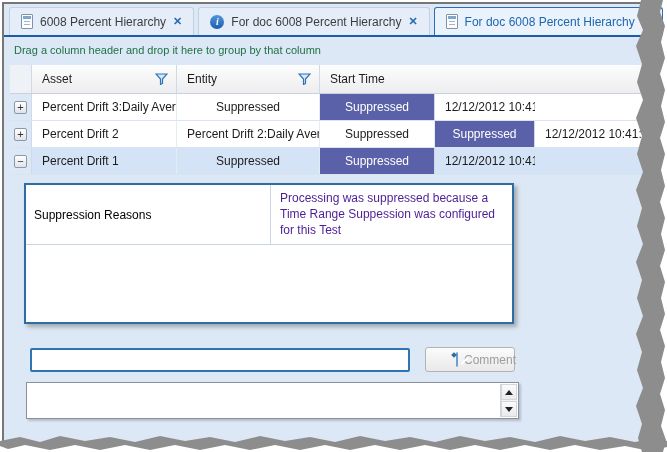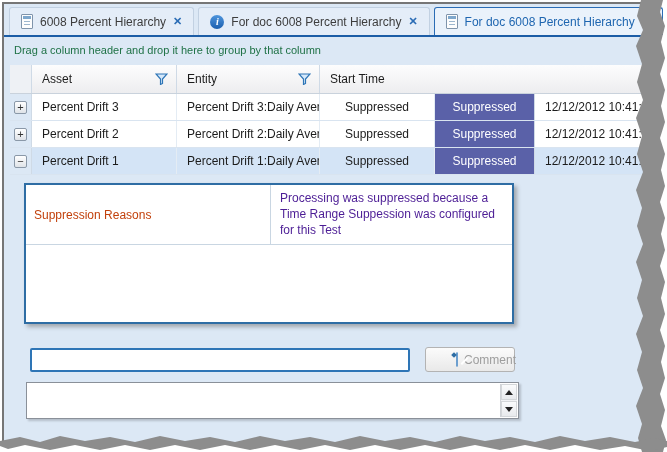--- a/index.html
+++ b/index.html
@@ -50,21 +50,21 @@
   .cell.severity { background:#5a61a8; color:#ffffff; justify-content:center; padding:0; border-right:1px solid #cfdae6; }
   .expander-btn { width:13px; height:13px; border:1px solid #8a98a8; border-radius:2px;
       background:linear-gradient(#ffffff,#dfe3e8); font-size:11px; line-height:10px; color:#333;
       display:flex; align-items:center; justify-content:center; cursor:pointer; }
 
   
   .detail-panel { position:absolute; top:146px; left:20px; width:490px; height:141px;
       background:#fff; border:2px solid #2e6da4; box-shadow:3px 3px 4px rgba(90,90,90,.45); }
   .detail-row { display:grid; grid-template-columns:245px 1fr; border-bottom:1px solid #c9d6e2; min-height:60px; }
   .detail-label { display:flex; align-items:center; padding:4px 8px; border-right:1px solid #c9d6e2;
-      font-size:12px; color:#c2410c; }
+      font-size:12px; color:#000000; }
   .detail-value { padding:5px 10px 5px 9px; font-size:12px; color:#4c1d95; line-height:1.35; }
 
   
   .comment-input { position:absolute; top:311px; left:26px; width:380px; height:24px;
       border:2px solid #2e75b6; border-radius:2px; background:#fff; font-size:12px; padding:0 5px; outline:none; }
   .comment-button { position:absolute; top:310px; left:421px; width:90px; height:25px;
       display:flex; align-items:center; justify-content:center; gap:6px;
       background:linear-gradient(#fbfbfb,#e9e9e9); border:1px solid #b3b3b3; border-radius:3px; cursor:default;padding-left:32px; }
   .comment-button .btn-label { font-size:12px; color:#9d9d9d; }
   .icon-pencil { width:15px; height:15px; border-radius:2px; background:linear-gradient(#b6d4f0,#8fbce6);
@@ -131,21 +131,20 @@
           </div>
           <div class="hcell" style="border-right:none">
             <span>Start Time</span>
           </div>
         </div>
 
         <div class="grid-row">
           <div class="cell exp">
             <span class="expander-btn">+</span>
           </div>
-          <div class="cell">Percent Drift 3</div>
           <div class="cell">Percent Drift 3:Daily Aver</div>
           <div class="cell center">Suppressed</div>
           <div class="cell severity">Suppressed</div>
           <div class="cell" style="border-right:none">12/12/2012 10:41:23</div>
         </div>
 
         <div class="grid-row">
           <div class="cell exp">
             <span class="expander-btn">+</span>
           </div>
@@ -154,21 +153,20 @@
           <div class="cell center">Suppressed</div>
           <div class="cell severity">Suppressed</div>
           <div class="cell" style="border-right:none">12/12/2012 10:41:23</div>
         </div>
 
         <div class="grid-row selected">
           <div class="cell exp">
             <span class="expander-btn">−</span>
           </div>
           <div class="cell">Percent Drift 1</div>
-          <div class="cell">Percent Drift 1:Daily Aver</div>
           <div class="cell center">Suppressed</div>
           <div class="cell severity">Suppressed</div>
           <div class="cell" style="border-right:none">12/12/2012 10:41:23</div>
         </div>
       </div>
 
       <div class="detail-panel">
         <div class="detail-row">
           <div class="detail-label">Suppression Reasons</div>
           <div class="detail-value">Processing was suppressed because a Time Range Suppession was configured for this Test</div>

